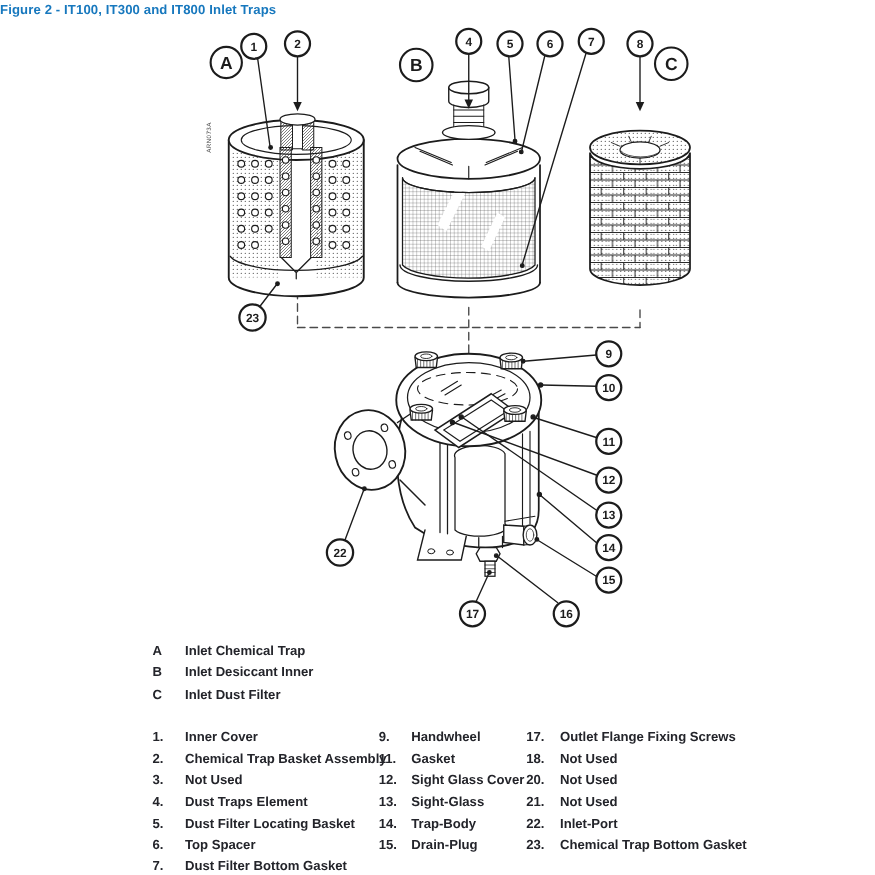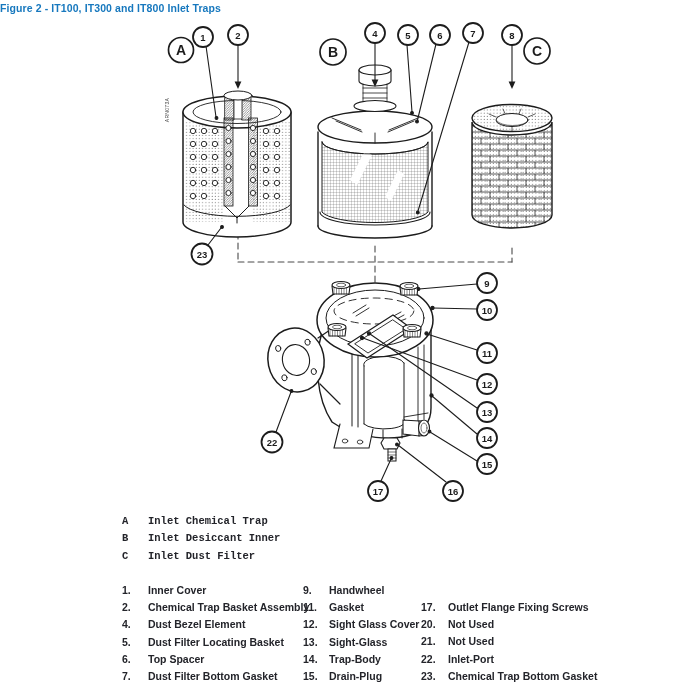--- a/index.html
+++ b/index.html
@@ -2,27 +2,27 @@
 <html><head>
 <meta charset="utf-8">
 <style>
   html,body{margin:0;padding:0;background:#ffffff;}
   body{width:700px;height:700px;position:relative;overflow:hidden;
        font-family:"Liberation Sans", sans-serif;}
   .figure-title{position:absolute;top:2px;left:0;width:700px;
        font-size:10.5px;font-weight:bold;color:#1778be;letter-spacing:.1px;}
   #diagram{position:absolute;top:0;left:0;}
   .legend{position:absolute;left:122px;top:513px;}
-  .legend .row{height:17.4px;line-height:17.4px;font-family:Liberation Mono, monospace;}
+  .legend .row{height:17.4px;line-height:17.4px;}
   .row{font-size:10.5px;font-weight:bold;color:#23242a;white-space:nowrap;}
   .num{display:inline-block;width:26px;}
   .col{position:absolute;top:582px;}
   .col .row{height:17.2px;line-height:17.2px;}
   #col1{left:122px;} #col2{left:303px;} #col3{left:421px;}
-  #col3 .num{width:27px;margin-top:17px;}
+  #col3 .num{width:27px;}
 </style>
 </head>
 <body>
 
 <div class="figure-title">Figure 2 - IT100, IT300 and IT800 Inlet Traps</div>
 
 <svg id="diagram" width="700" height="512" viewBox="0 0 700 512">
   <defs>
     <pattern id="dots" width="3.2" height="3.2" patternUnits="userSpaceOnUse">
       <circle cx="1" cy="1" r="0.5" fill="#4a4a4a"></circle>
@@ -359,23 +359,26 @@
 <div class="col" id="col1">
 
     <div class="row">
       <span class="num">1.</span><span>Inner Cover</span>
     </div>
 
     <div class="row">
       <span class="num">2.</span><span>Chemical Trap Basket Assembly</span>
     </div>
 
-
-    <div class="row">
-      <span class="num">4.</span><span>Dust Bezel Element</span>
+    <div class="row">
+      <span class="num">3.</span><span>Not Used</span>
+    </div>
+
+    <div class="row">
+      <span class="num">4.</span><span>Dust Traps Element</span>
     </div>
 
     <div class="row">
       <span class="num">5.</span><span>Dust Filter Locating Basket</span>
     </div>
 
     <div class="row">
       <span class="num">6.</span><span>Top Spacer</span>
     </div>
 
@@ -409,20 +412,23 @@
     <div class="row">
       <span class="num">15.</span><span>Drain-Plug</span>
     </div>
   </div>
 <div class="col" id="col3">
 
     <div class="row">
       <span class="num">17.</span><span>Outlet Flange Fixing Screws</span>
     </div>
 
+    <div class="row">
+      <span class="num">18.</span><span>Not Used</span>
+    </div>
 
 
     <div class="row">
       <span class="num">20.</span><span>Not Used</span>
     </div>
 
     <div class="row">
       <span class="num">21.</span><span>Not Used</span>
     </div>
 

